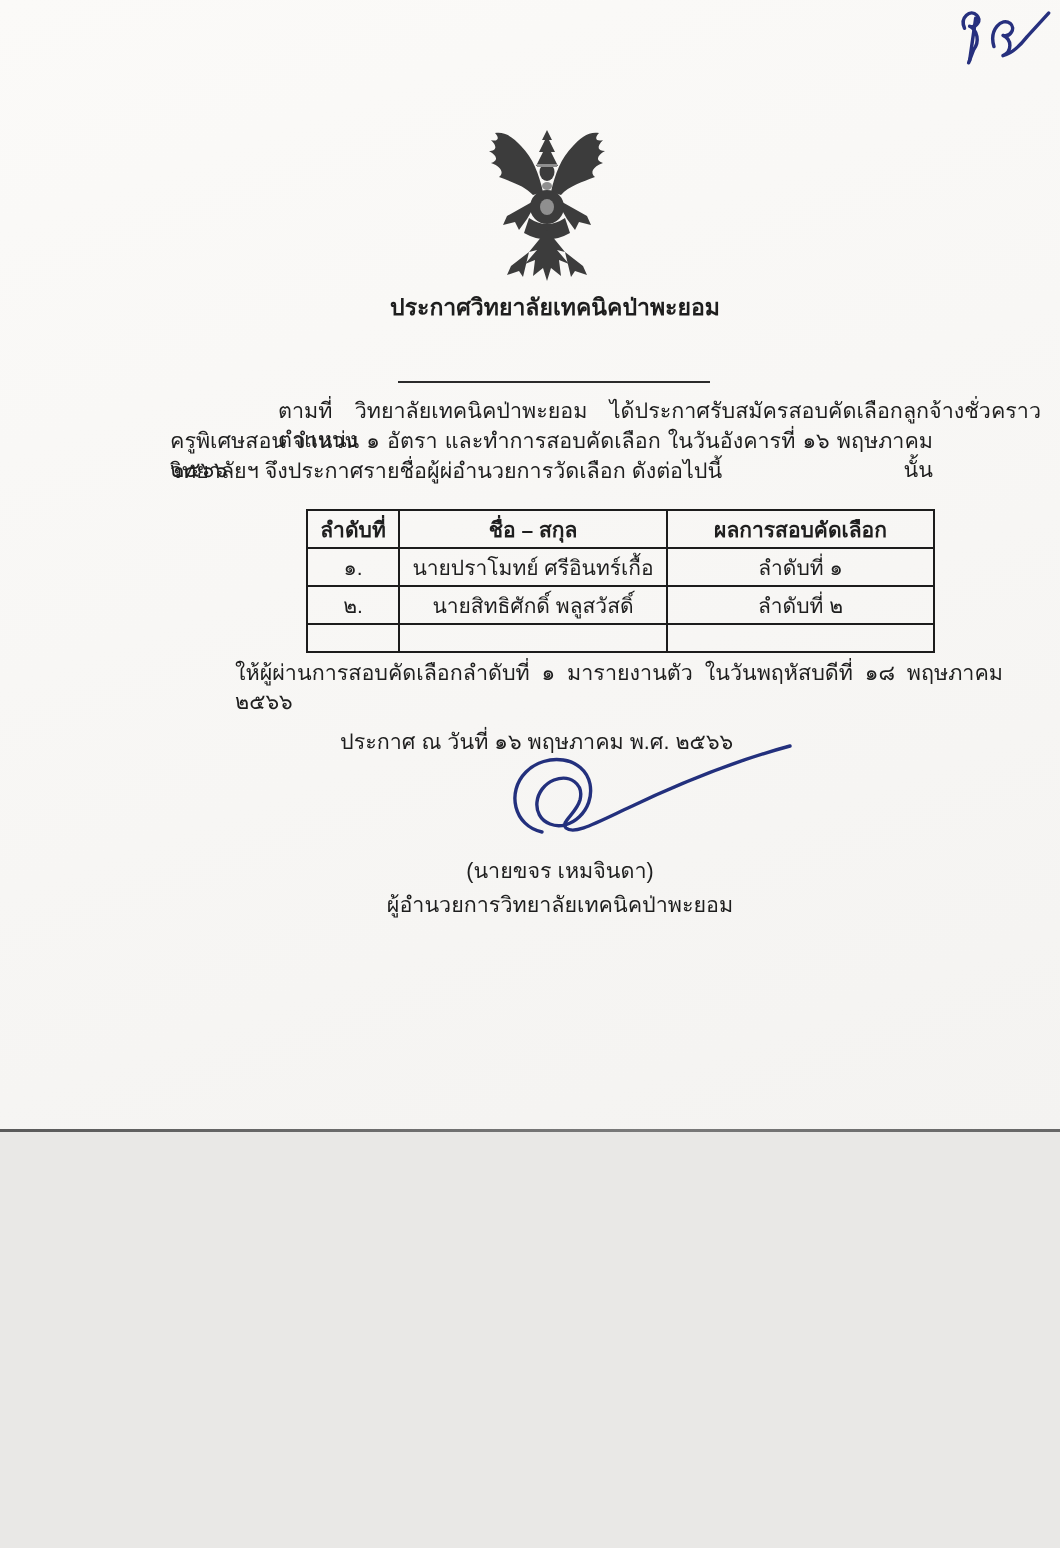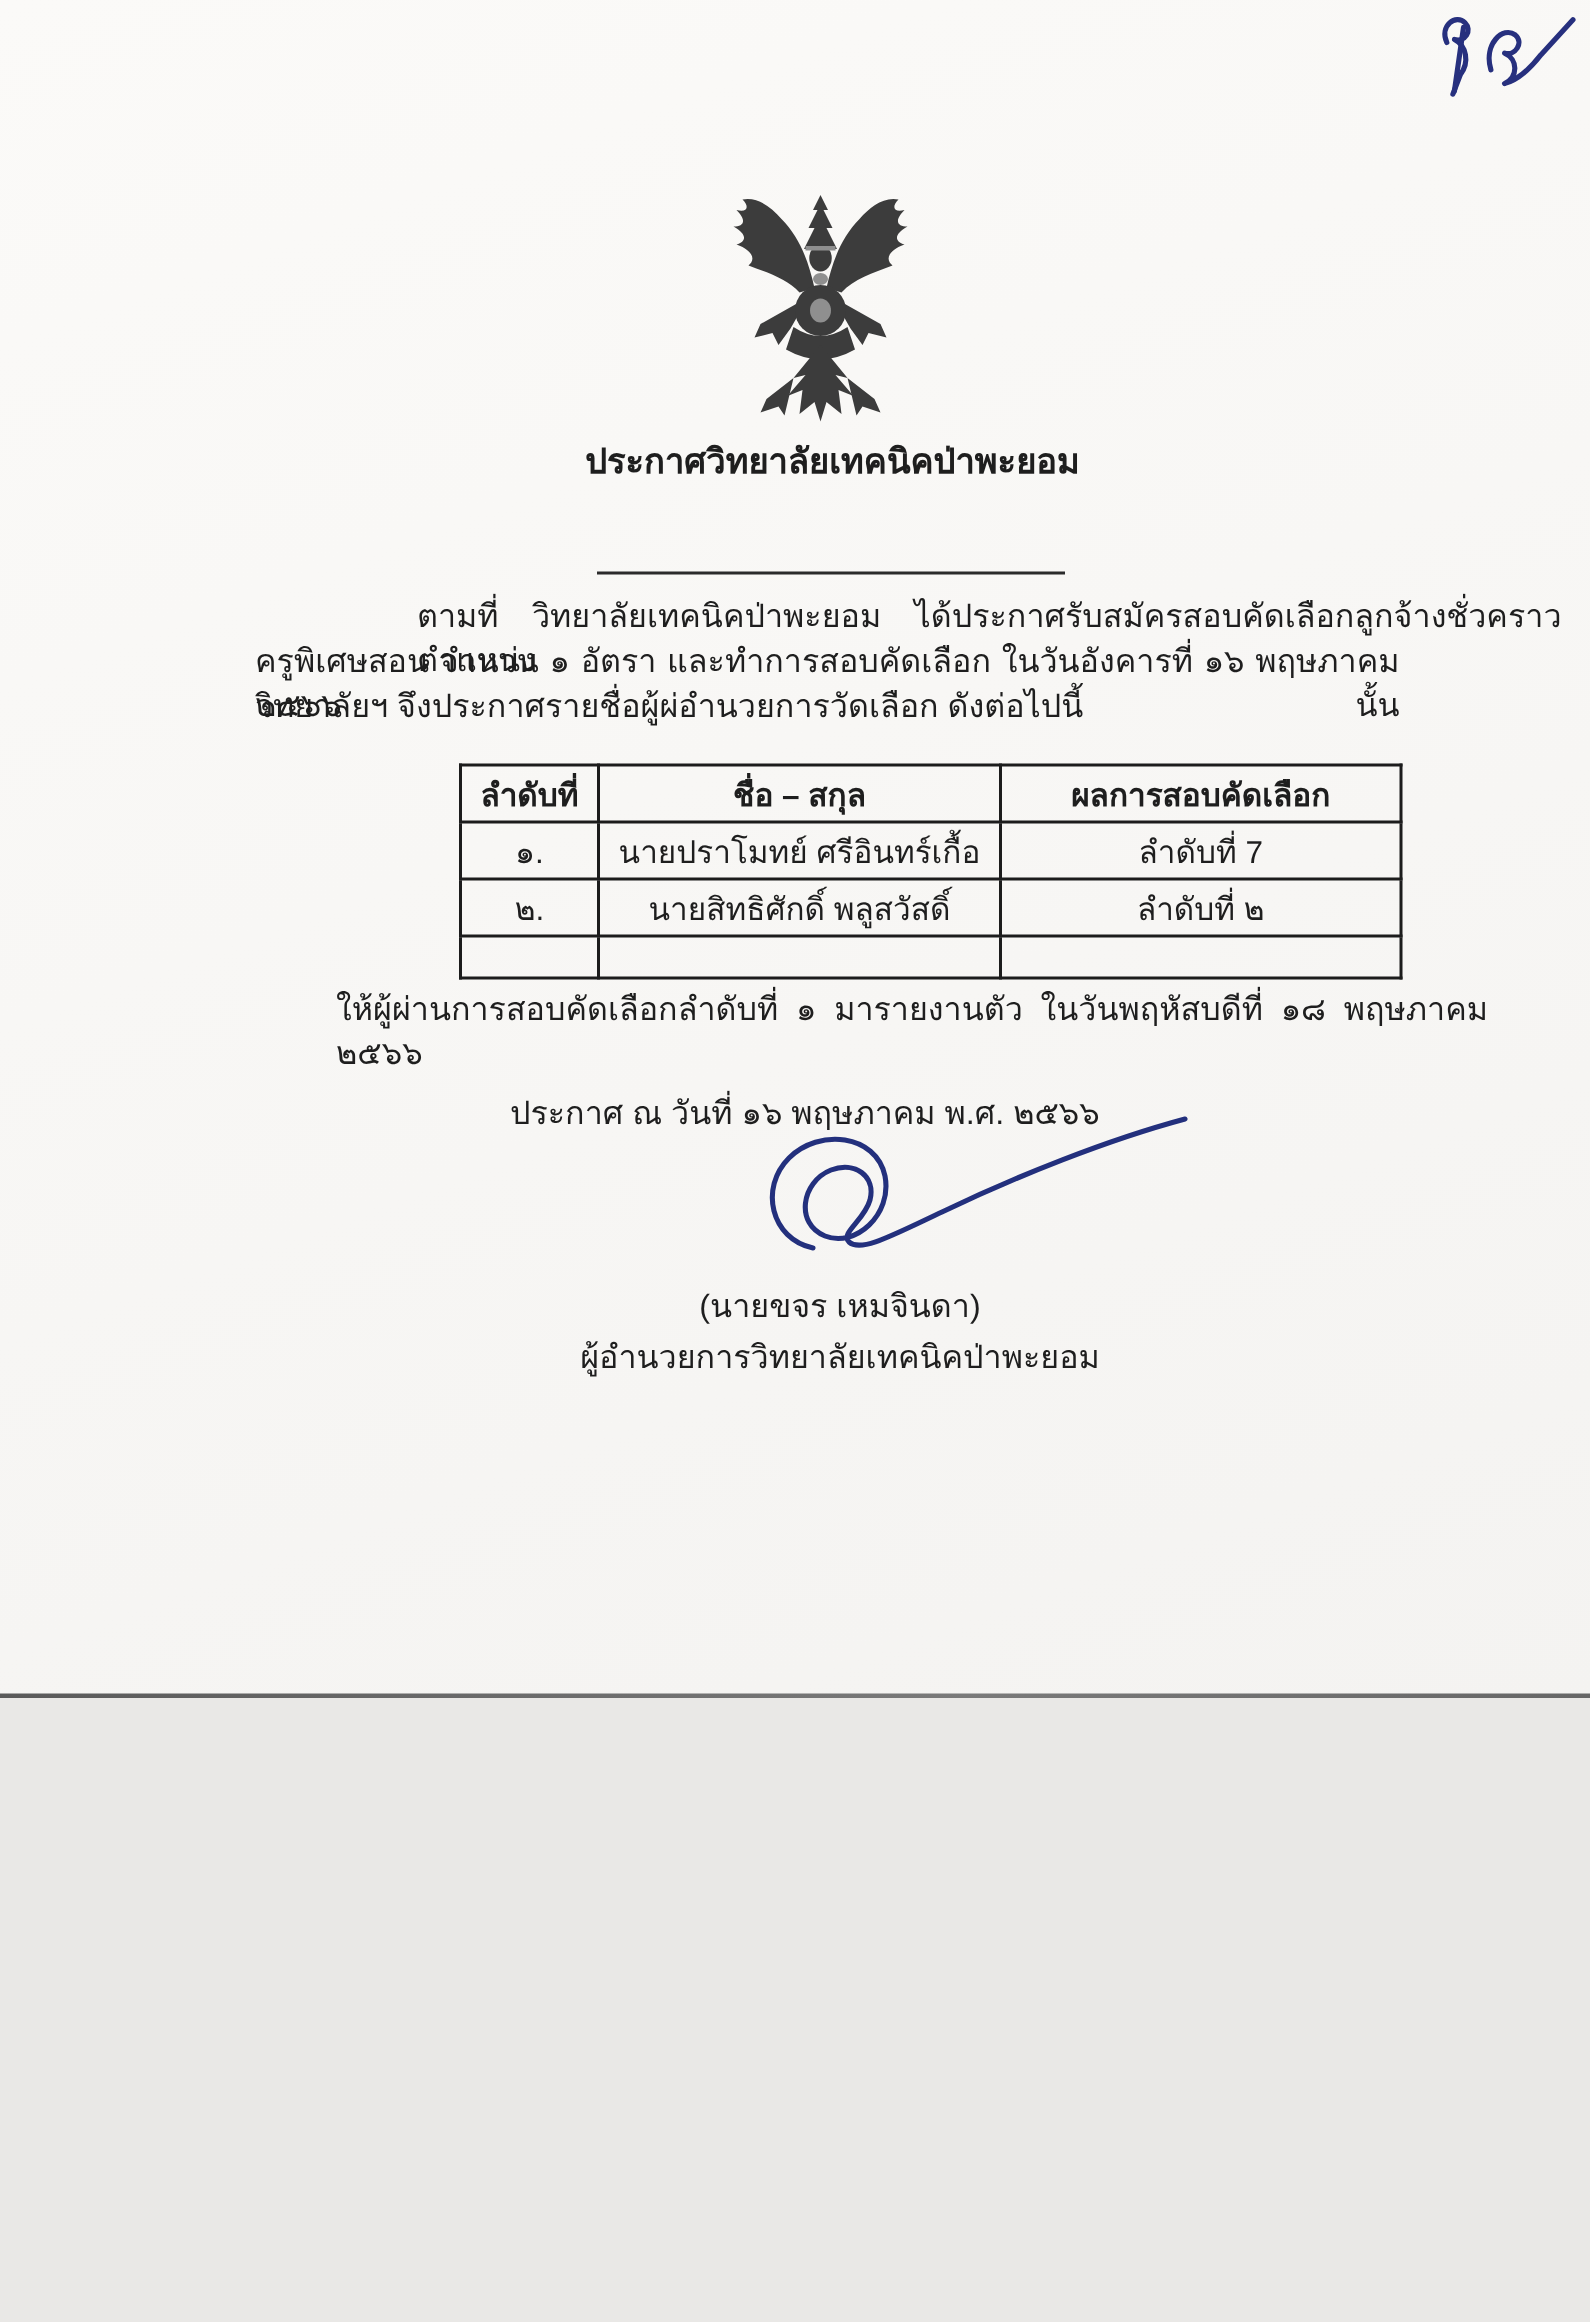--- a/index.html
+++ b/index.html
@@ -28,21 +28,21 @@
   }
   .title{font-weight:700;font-size:23px;line-height:30px;}
   .divider{
     position:absolute;left:398px;top:381px;width:312px;height:2px;background:#2b2b2b;
   }
   .bodyline{
     position:absolute;font-size:21.5px;line-height:29px;white-space:nowrap;
   }
   .bodyline.wrapfit{white-space:normal;text-align:justify;text-align-last:justify;}
   .p-left{left:170px;width:763px;}
-  .p2-left{left:152px;width:768px;}
+  .p2-left{left:163px;width:768px;}
   .indent1{padding-left:108px;}
   .indent2{padding-left:72px;}
   table.results{
     position:absolute;left:268px;top:509px;
     border-collapse:collapse;table-layout:fixed;
     width:627px;font-size:21px;margin-left:38px;
   }
   table.results th,table.results td{
     border:2px solid #1c1c1c;
     padding:0 4px;text-align:center;vertical-align:middle;
@@ -119,21 +119,21 @@
       <tr>
         <th>ลำดับที่</th>
         <th>ชื่อ – สกุล</th>
         <th>ผลการสอบคัดเลือก</th>
       </tr>
     </thead>
     <tbody>
       <tr>
         <td>๑.</td>
         <td class="name-cell">นายปราโมทย์  ศรีอินทร์เกื้อ</td>
-        <td>ลำดับที่ 7</td>
+        <td>ลำดับที่ ๑</td>
       </tr>
       <tr>
         <td>๒.</td>
         <td class="name-cell">นายสิทธิศักดิ์  พลูสวัสดิ์</td>
         <td>ลำดับที่ ๒</td>
       </tr>
       <tr class="empty-row">
         <td></td>
         <td class="name-cell"></td>
         <td></td>

